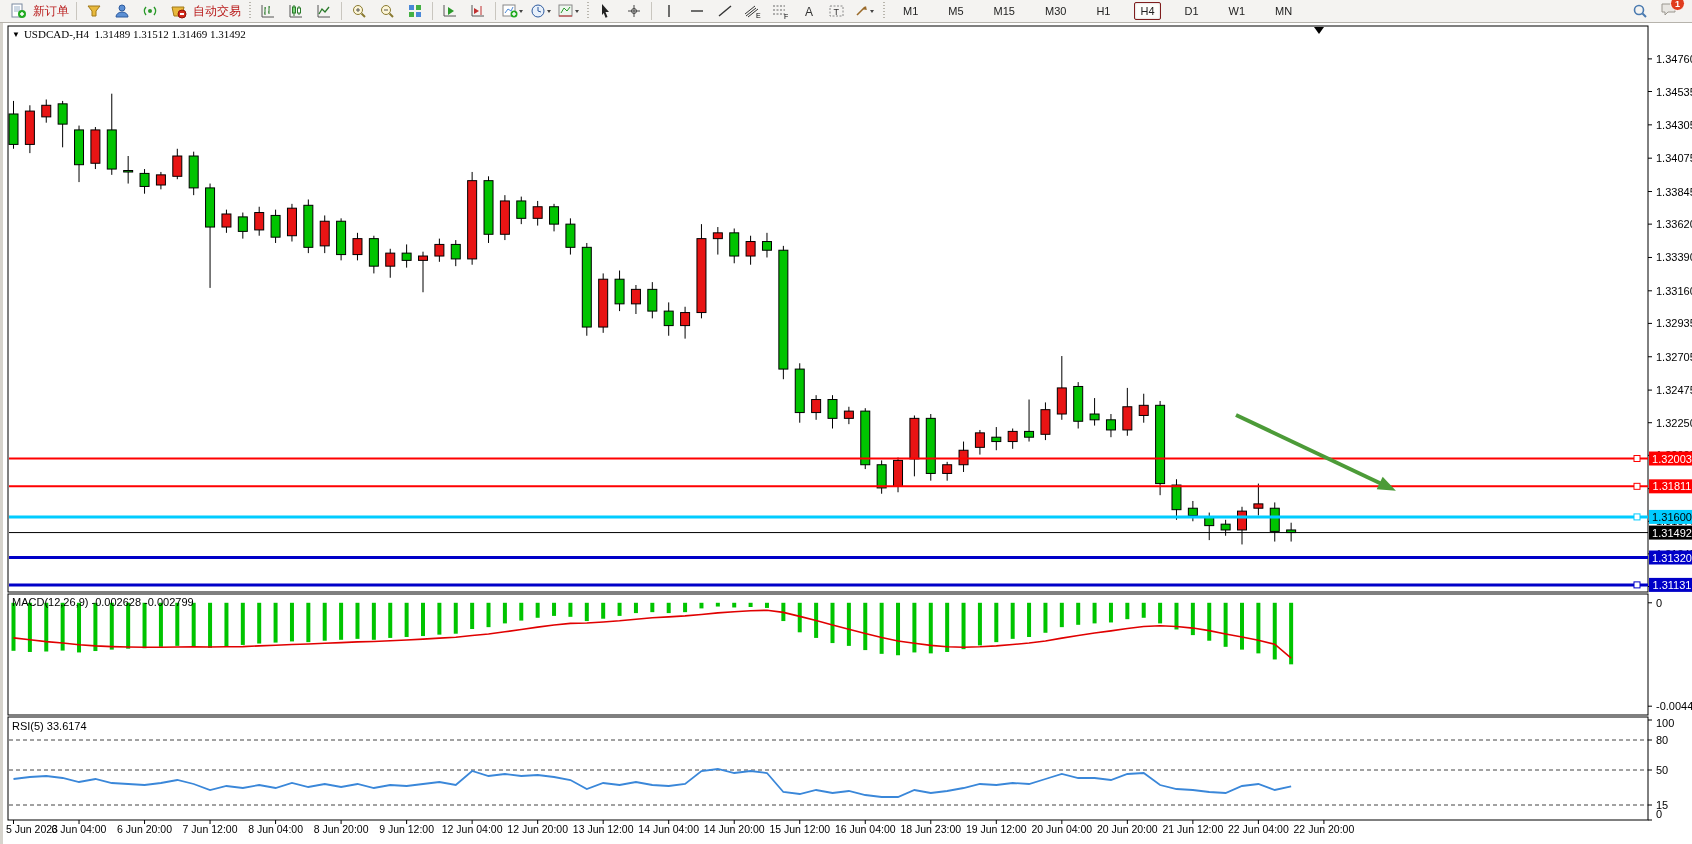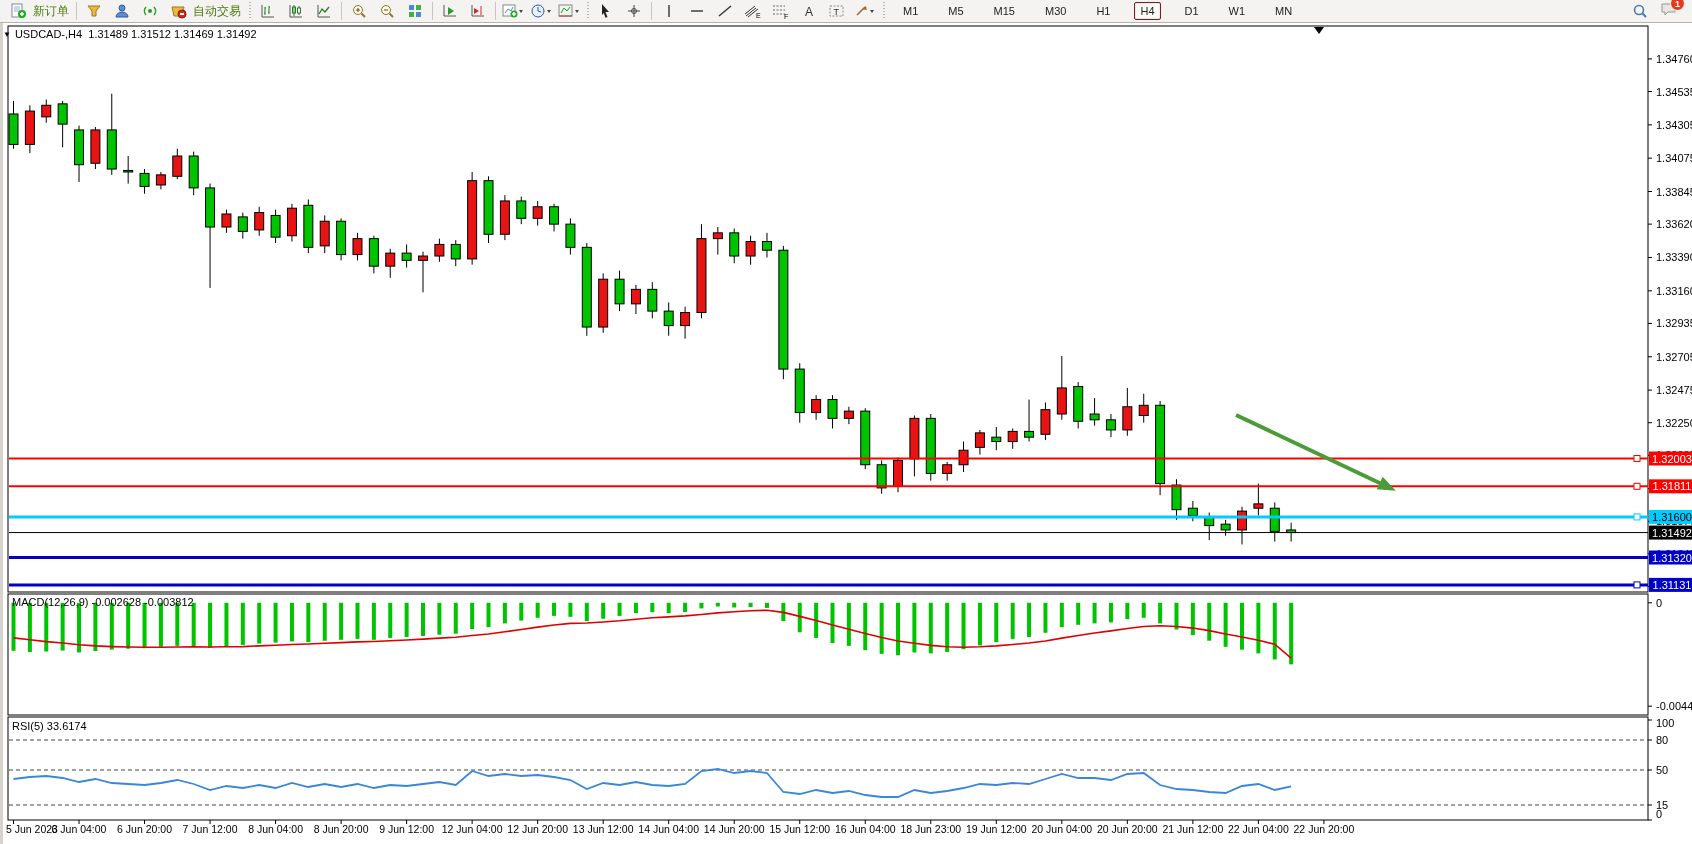--- a/index.html
+++ b/index.html
@@ -2,38 +2,38 @@
 <html><head>
 <meta charset="utf-8">
 <style>
   html,body{margin:0;padding:0;background:#fff;width:1692px;height:844px;overflow:hidden;
     font-family:"Liberation Sans",sans-serif;-webkit-font-smoothing:none;}
   
   .toolbar{position:absolute;left:0;top:0;width:1692px;height:23px;background:#f4f3f1;
     border-bottom:1px solid #b6b3ac;display:flex;align-items:center;padding:0 4px;box-sizing:border-box;}
   .tb-btn{height:20px;min-width:22px;display:flex;align-items:center;justify-content:center;
     padding:0 2px;border:1px solid transparent;border-radius:2px;cursor:default;}
-  .tb-label{font-size:12px;color:#4d7c0f;margin:0 4px 0 1px;white-space:nowrap;}
+  .tb-label{font-size:12px;color:#b91c1c;margin:0 4px 0 1px;white-space:nowrap;}
   .sep{width:5px;height:18px;margin:0 2px;
     background:repeating-linear-gradient(to bottom,#b9b6ae 0 1px,transparent 1px 3px);
     background-size:2px 100%;background-repeat:no-repeat;background-position:center;}
   .bar{width:1px;height:18px;background:#c9c6bf;margin:0 3px;}
   .tf-btn{font-size:11px;color:#222;padding:2px 5px;border:1px solid transparent;border-radius:2px;margin:0 9px;}
   .tf-active{background:#fdfdfb;border:1px solid #7f1d1d;box-shadow:inset 0 0 2px #bbb;}
   .tb-right{margin-left:auto;display:flex;align-items:center;}
   .chat-wrap{position:relative;margin-left:6px;margin-right:10px;}
   .badge{position:absolute;top:-5px;right:-7px;background:#e03c1e;border:1px solid #fff;color:#fff;
     font-size:9px;font-weight:bold;width:13px;height:13px;border-radius:8px;display:flex;
     align-items:center;justify-content:center;}
   
   .chart-area{position:absolute;left:0;top:23px;width:1692px;height:821px;background:#fff;
     border-left:3px solid #d6d3cc;box-sizing:border-box;}
   #chart-svg{position:absolute;left:0;top:0;}
   .pane-label{position:absolute;font-size:11px;color:#000;white-space:nowrap;z-index:5;}
-  .title-label{left:0;top:5px;}
+  .title-label{left:9px;top:5px;font-family:Liberation Serif, serif;}
   .title-label .tri{font-size:8px;vertical-align:1px;color:#000;margin-right:4px;}
   .macd-label{left:9px;top:573px;}
   .rsi-label{left:9px;top:697px;}
   svg text{font-family:"Liberation Sans",sans-serif;}
 </style>
 </head>
 <body>
 
 <div class="toolbar">
   <div class="tb-btn">
@@ -633,19 +633,19 @@
       <text x="1189.86" y="810" font-size="10.5" fill="#000" text-anchor="middle">21 Jun 12:00</text>
       <line x1="1255.3799999999999" y1="797" x2="1255.3799999999999" y2="801" stroke="#000"></line>
       <text x="1255.3799999999999" y="810" font-size="10.5" fill="#000" text-anchor="middle">22 Jun 04:00</text>
       <line x1="1320.8999999999999" y1="797" x2="1320.8999999999999" y2="801" stroke="#000"></line>
       <text x="1320.8999999999999" y="810" font-size="10.5" fill="#000" text-anchor="middle">22 Jun 20:00</text>
     </svg>
   <div class="pane-label title-label">
     <span class="tri">▼</span><span>USDCAD-,H4</span>&nbsp;&nbsp;<span>1.31489 1.31512 1.31469 1.31492</span>
   </div>
   <div class="pane-label macd-label">
-    <span>MACD(12,26,9)</span>&nbsp;<span>-0.002628 -0.003812</span>
+    <span>MACD(12,26,9)</span>&nbsp;<span>-0.002628 -0.002799</span>
   </div>
   <div class="pane-label rsi-label">
     <span>RSI(5)</span>&nbsp;<span>33.6174</span>
   </div>
 
 </div>
 
 </body></html>

